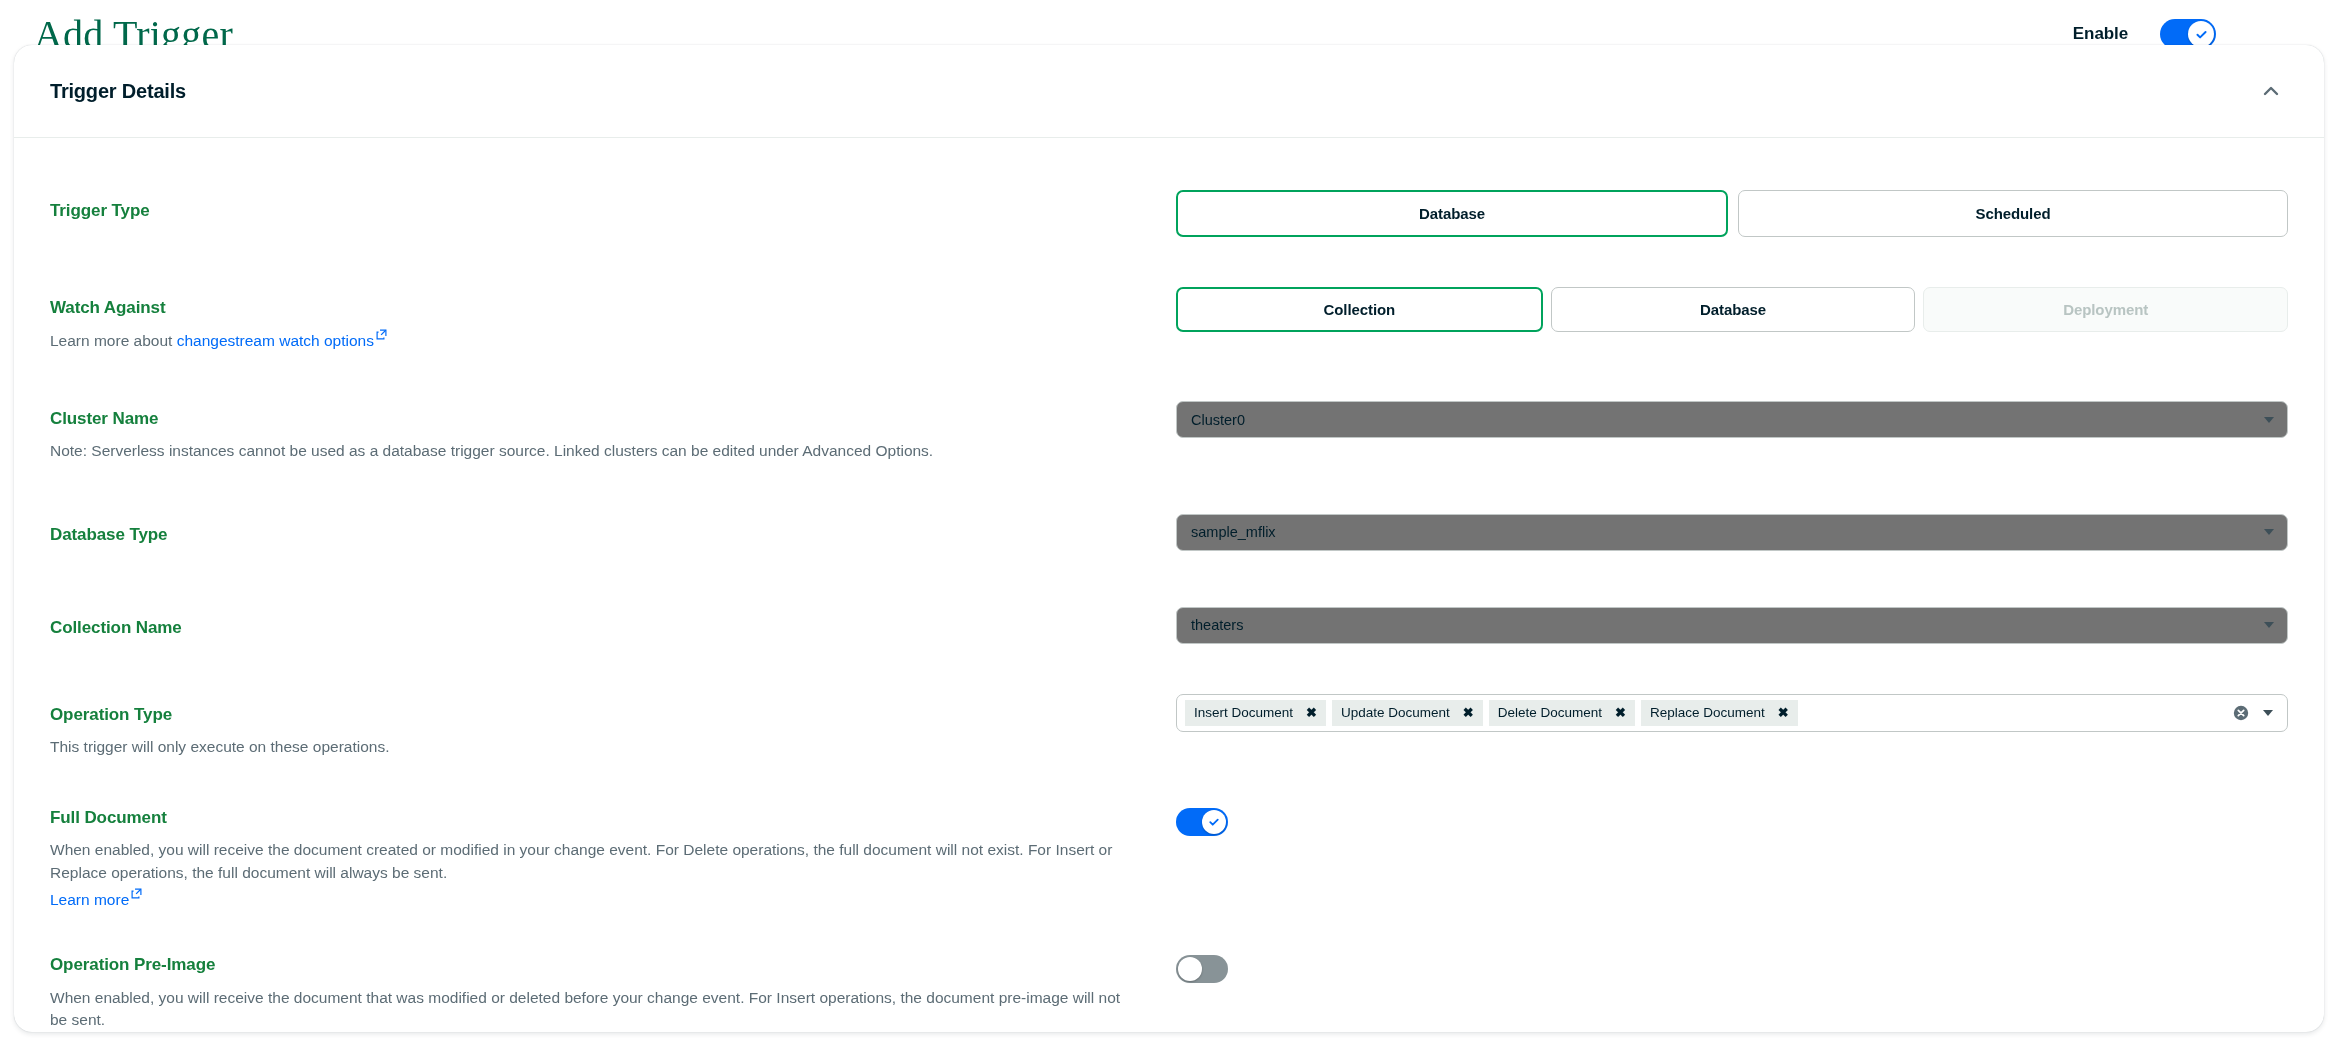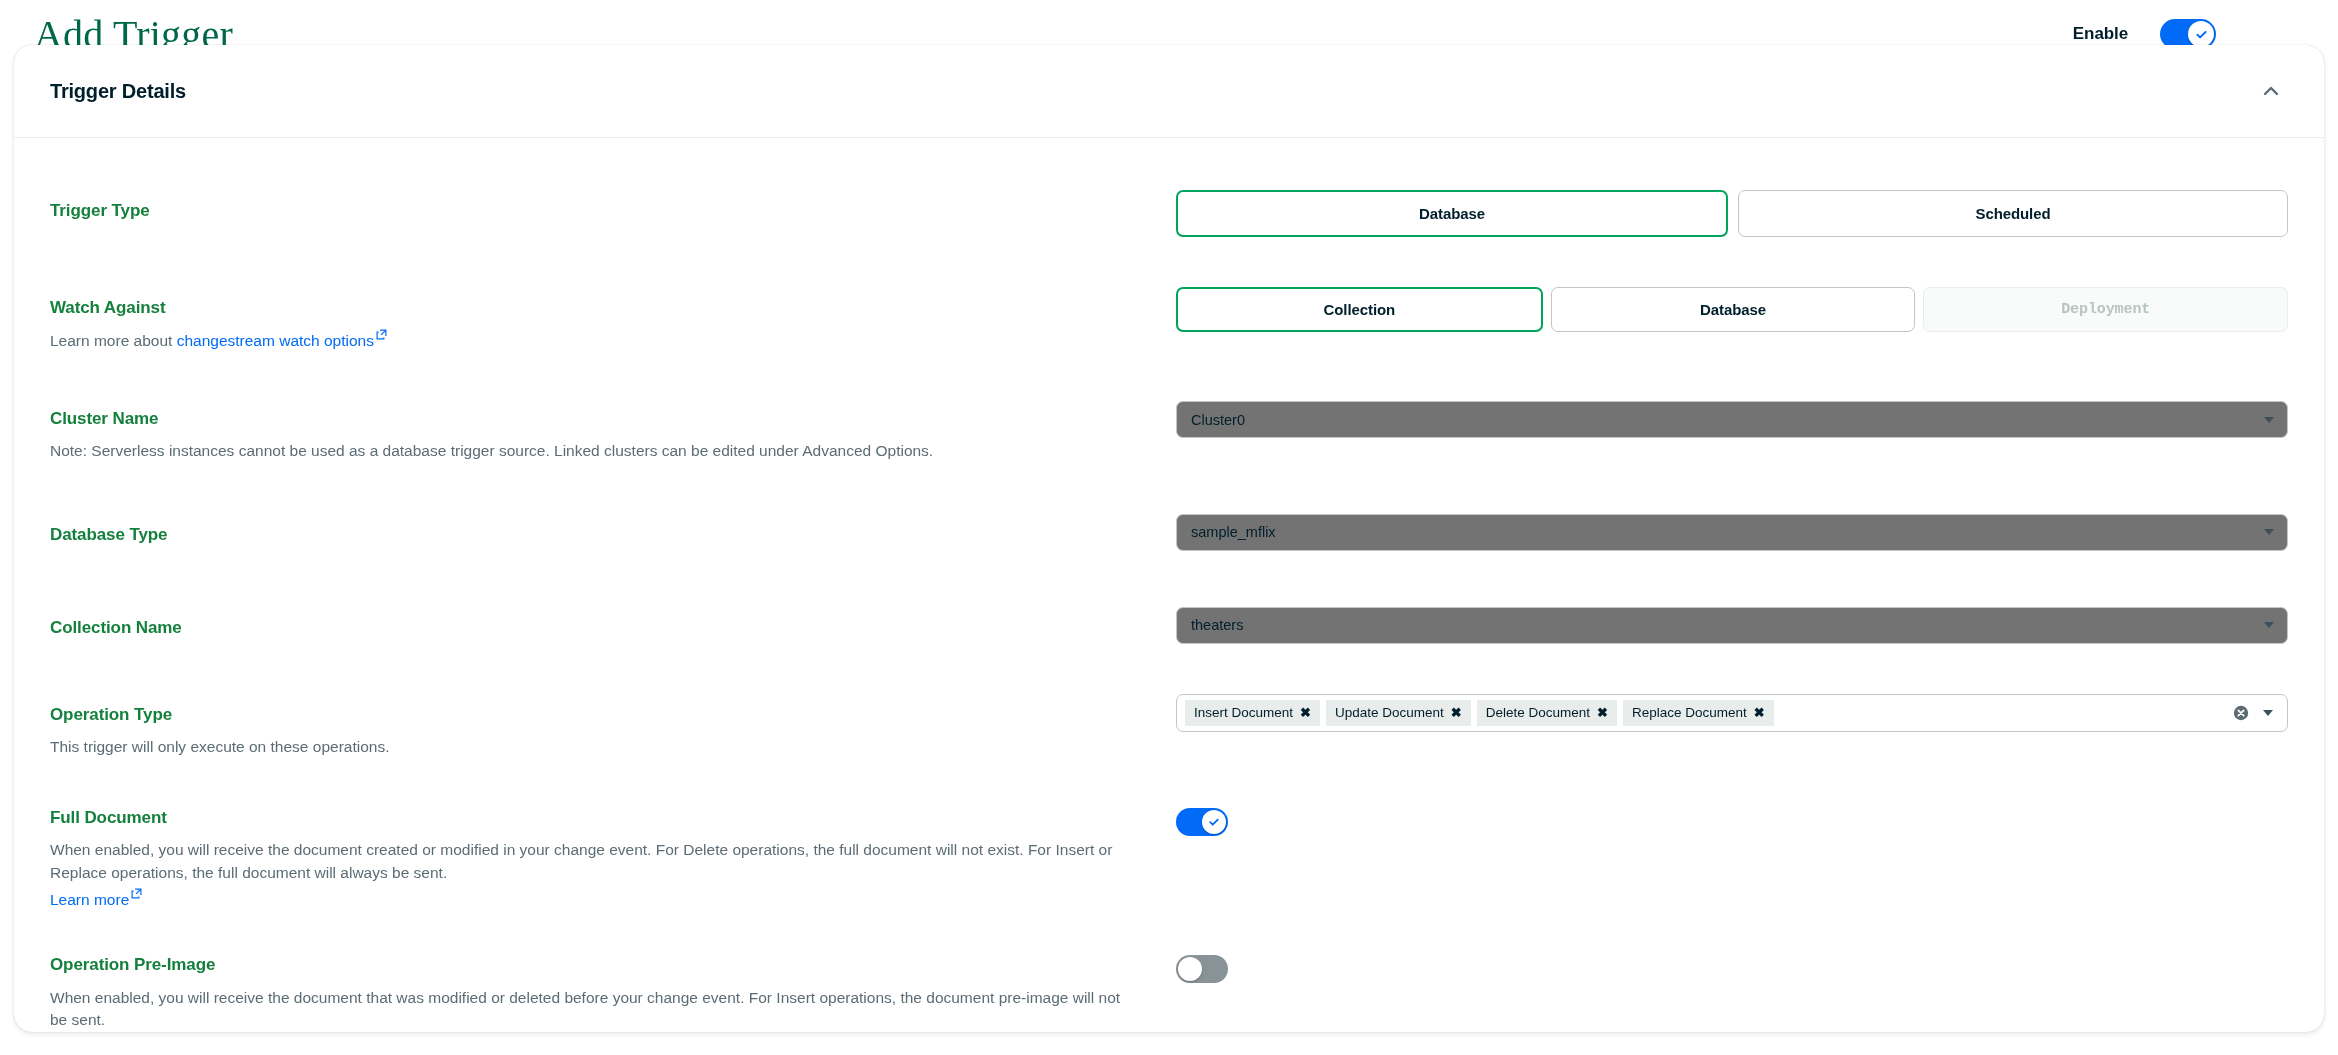--- a/index.html
+++ b/index.html
@@ -212,21 +212,20 @@
   }
   .seg-btn.selected {
     border: 2px solid #00a35c;
     color: #001e2b;
   }
   .seg-btn.disabled {
     background: #f9fbfa;
     border-color: #e8edeb;
     color: #b8c4c2;
     cursor: default;
-    font-family: Liberation Mono, monospace;
   }
 
   .seg-group.trigger-type .seg-btn { height: 47px; }
   .seg-group.trigger-type { gap: 10px; }
 
   
   .select {
     position: relative;
     height: 37px;
     border: 1px solid #c1c7c6;
@@ -261,21 +260,21 @@
     align-items: center;
     padding: 4px 62px 4px 8px;
     gap: 6px;
     flex-wrap: wrap;
     cursor: text;
   }
 
   .chip {
     display: inline-flex;
     align-items: center;
-    gap: 7px;
+    gap: 13px;
     height: 26px;
     padding: 8px 9px;
     border-radius: 0;
     background: #e8edeb;
     font-size: 13.5px;
     color: #001e2b;
     white-space: nowrap;
   }
   .chip .chip-x {
     font-size: 13px;

